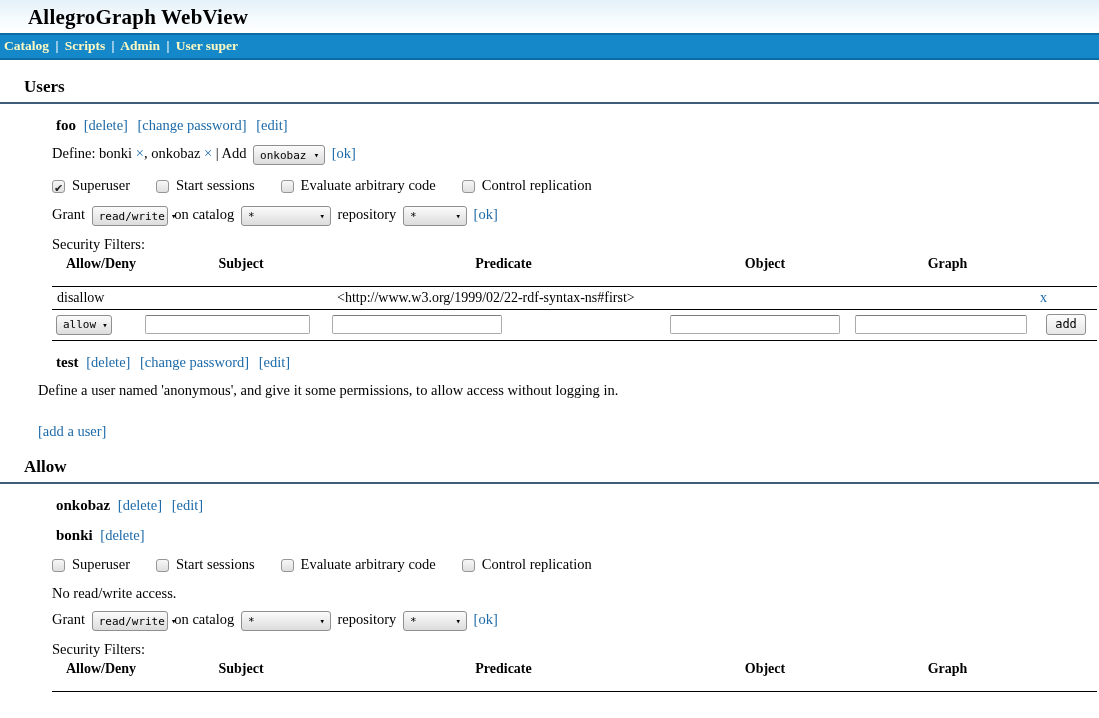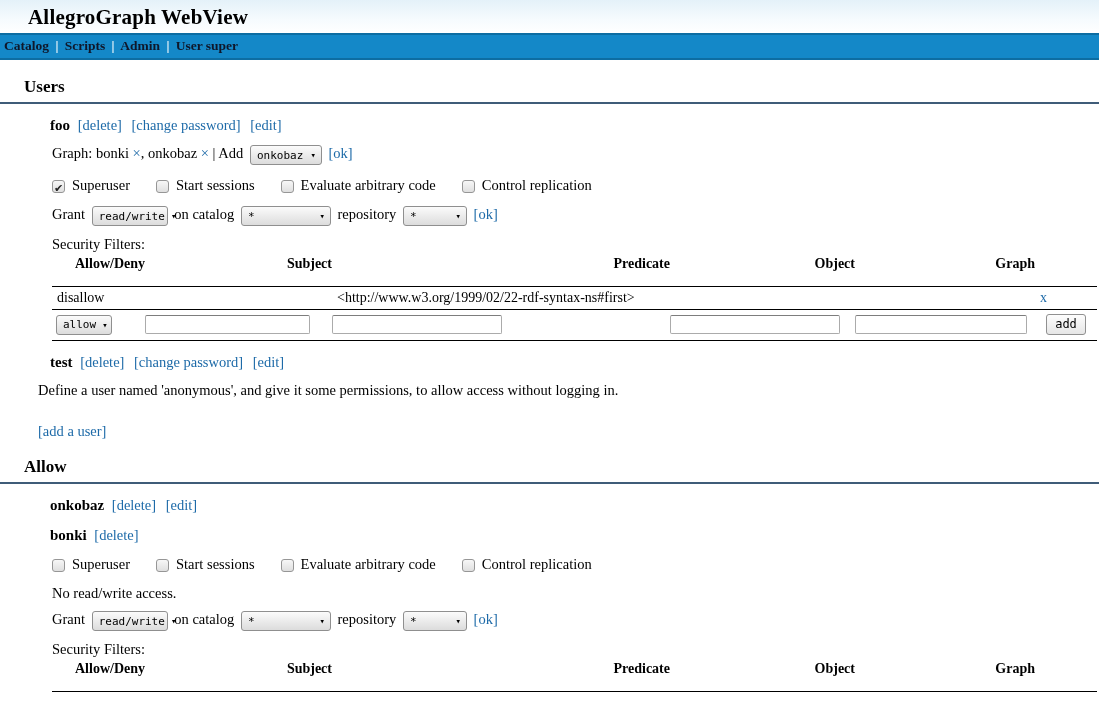--- a/index.html
+++ b/index.html
@@ -20,32 +20,32 @@
   .masthead h1 { margin: 0; font-size: 21px; font-weight: bold; letter-spacing: .2px; }
 
   
   .navbar {
     background: #1488c8;
     border-top: 2px solid #0d6da2;
     border-bottom: 2px solid #0d6da2;
     color: #fff; font-weight: bold; font-size: 13.5px;
     padding: 3px 4px 4px;
   }
-  .navbar a { color: #0f172a; }
+  .navbar a { color: #fef9c3; }
   .navsep { color: #fff; padding: 0 3px; }
 
   
   .section-title {
     margin: 17px 0 0; padding: 0 0 5px 24px;
     font-size: 17px; font-weight: bold;
     border-bottom: 2px solid #3f5c78;
   }
 
   .content { margin: 0 2px 0 38px; }
-  .user-row { margin: 13px 12px 11px; }
+  .user-row { margin: 13px 18px 11px; }
   .uname { font-weight: bold; font-size: 15px; margin-right: 4px; }
   .action { margin-right: 6px; }
   .indent { margin-left: 14px; }
   .line { margin: 9px 0; }
 
   
   .select {
     display: inline-flex; align-items: center; justify-content: space-between;
     font-family: "DejaVu Sans Mono", "Liberation Mono", monospace; font-size: 11px;
     background: linear-gradient(#fbfbfb, #dcdcdc);
@@ -86,21 +86,21 @@
 
   
   .sf-label { margin: 10px 0 1px; }
   table.sf { border-collapse: collapse; table-layout: fixed; width: 100%; margin: 0 0 4px; }
   table.sf col.c1 { width: 93px; }
   table.sf col.c2 { width: 187px; }
   table.sf col.c3 { width: 338px; }
   table.sf col.c4 { width: 185px; }
   table.sf col.c5 { width: 180px; }
   table.sf th {
-    text-align: right; font-size: 14px; font-weight: bold;
+    text-align: center; font-size: 14px; font-weight: bold;
     padding: 2px 0 14px 5px; border-bottom: 1px solid #000;
   }
   table.sf td { padding: 3px 0 3px 5px; border-bottom: 1px solid #000; font-size: 14px; overflow: hidden; white-space: nowrap; }
   table.sf tr.input-row td { padding: 4px 0 5px 0; }
   .cell-x { padding-left: 6px; }
   .w-subject { width: 165px; } .w-predicate { width: 170px; }
   .w-object  { width: 170px; } .w-graph    { width: 172px; }
   .cell-add { text-align: center; }
 
   .note { margin: 7px 0 0; }
@@ -131,21 +131,21 @@
     <span class="uname">foo</span>
     <a class="action">[delete]</a>
     <a class="action">[change password]</a>
     <a class="action">[edit]</a>
   </div>
 
 
   <div class="indent">
 
     <div class="line">
-      <span>Graph:</span>
+      <span>Define:</span>
       <span>bonki</span>
       <a>×</a><span>,</span>
       <span>onkobaz</span>
       <a>×</a>
       <span>|</span>
       <span>Add</span>
       <span class="select sel-role">
         <span>onkobaz</span>
         <span class="sel-arrow">▾</span>
       </span>

